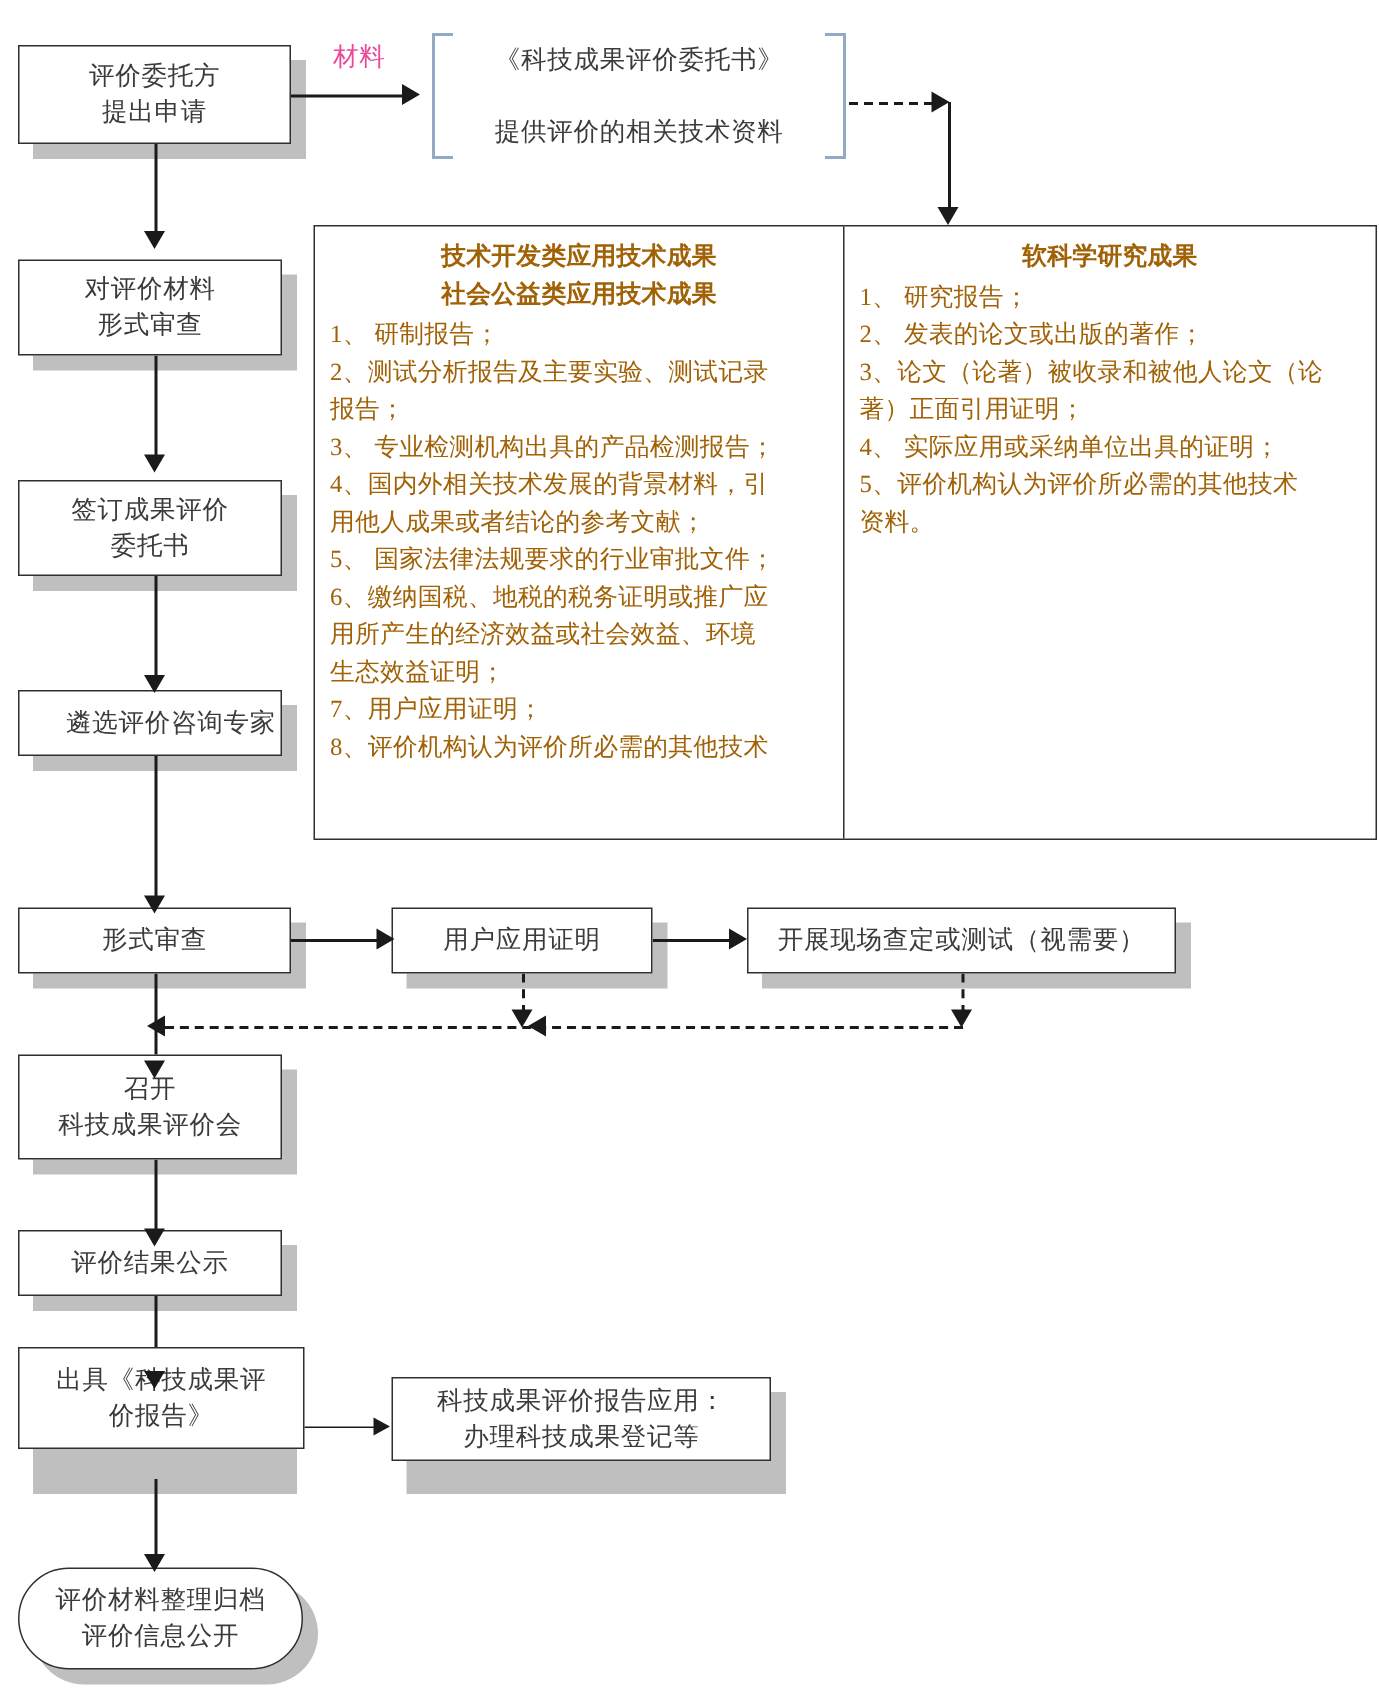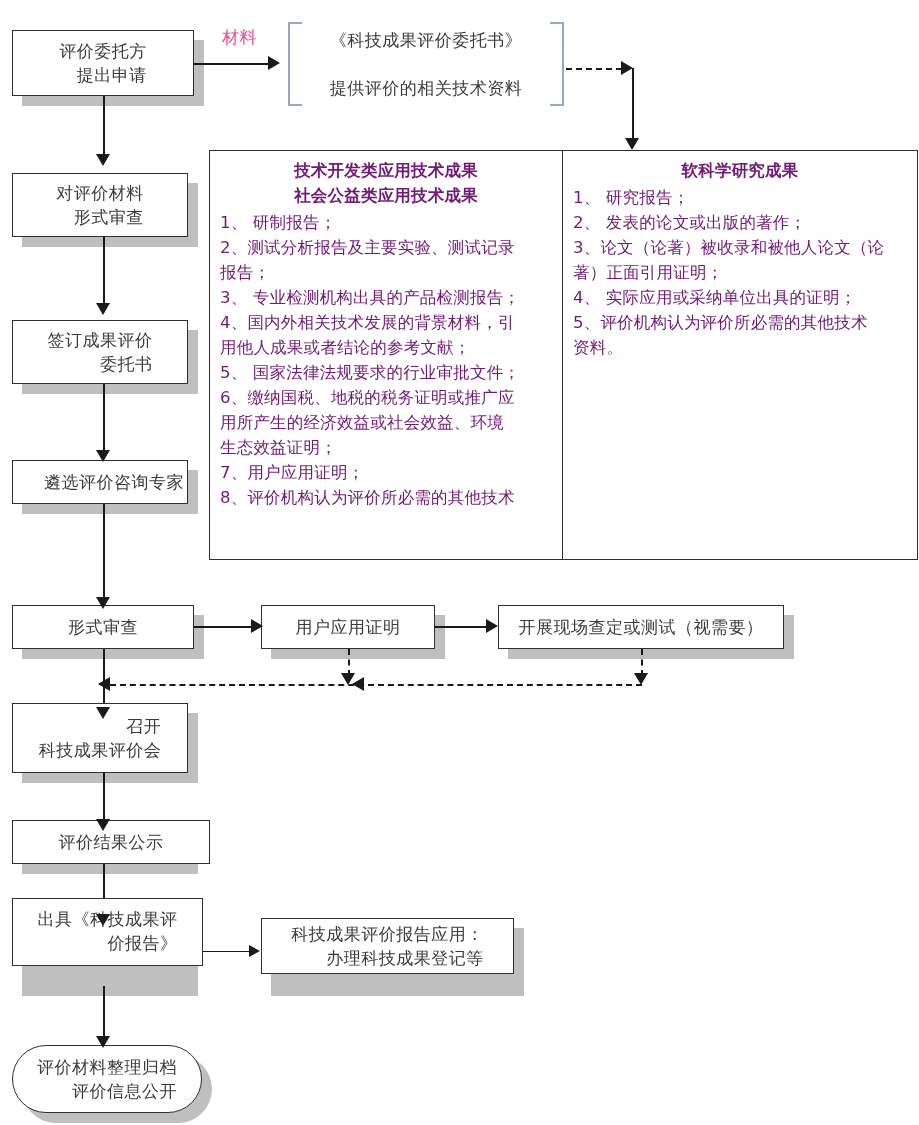--- a/index.html
+++ b/index.html
@@ -9,21 +9,21 @@
   
   .box{
     position:absolute;
     box-sizing:border-box;
     border:1.4px solid #2f2f2f;
     background:#ffffff;
     color:#3b3b3b;
     display:flex;
     align-items:center;
     justify-content:center;
-    text-align:right;
+    text-align:center;
     font-size:17px;
     line-height:1.42;
     letter-spacing:0.5px;
     z-index:3;
     white-space:pre-line;
   }
   .shadow{
     position:absolute;
     background:#bfbfbf;
     z-index:1;
@@ -37,24 +37,25 @@
     position:absolute;
     box-sizing:border-box;
     border:1.4px solid #2f2f2f;
     background:#ffffff;
     z-index:3;
     display:flex;
   }
   .table-col{
     box-sizing:border-box;
     padding:8px 10px 6px 10px;
-    color:#701a75;
+    color:#a16207;
     font-size:16.5px;
     line-height:1.52;
     letter-spacing:0.2px;
+    font-family:Liberation Serif, serif;
   }
   .table-col.left{border-right:1.4px solid #2f2f2f;}
   .col-title{
     text-align:center;
     font-weight:bold;
     font-size:16.5px;
     line-height:1.5;
     white-space:pre-line;
     margin-bottom:1px;
   }
@@ -228,21 +229,21 @@
   <div class="arr-down" style="left:96px;top:707px;"></div>
 
   <div class="shadow" style="left:22px;top:713px;width:176px;height:70px;"></div>
   <div class="box" style="left:12px;top:703px;width:176px;height:70px;">召开
 科技成果评价会</div>
 
   <div class="line-v" style="left:103px;top:773px;height:48px;"></div>
   <div class="arr-down" style="left:96px;top:819px;"></div>
 
   <div class="shadow" style="left:22px;top:830px;width:176px;height:44px;"></div>
-  <div class="box" style="left:12px;top:820px;width:198px;height:44px;">评价结果公示</div>
+  <div class="box" style="left:12px;top:820px;width:176px;height:44px;">评价结果公示</div>
 
   <div class="line-v" style="left:103px;top:864px;height:52px;"></div>
   <div class="arr-down" style="left:96px;top:914px;"></div>
 
   <div class="shadow" style="left:22px;top:928px;width:176px;height:68px;"></div>
   <div class="box" style="left:12px;top:898px;width:191px;height:68px;font-family:Liberation Serif, serif;">出具《科技成果评
 价报告》</div>
 
   <div class="thin-h" style="left:188px;top:951px;width:64px;"></div>
   <div class="arr-right-thin" style="left:249px;top:945px;"></div>

